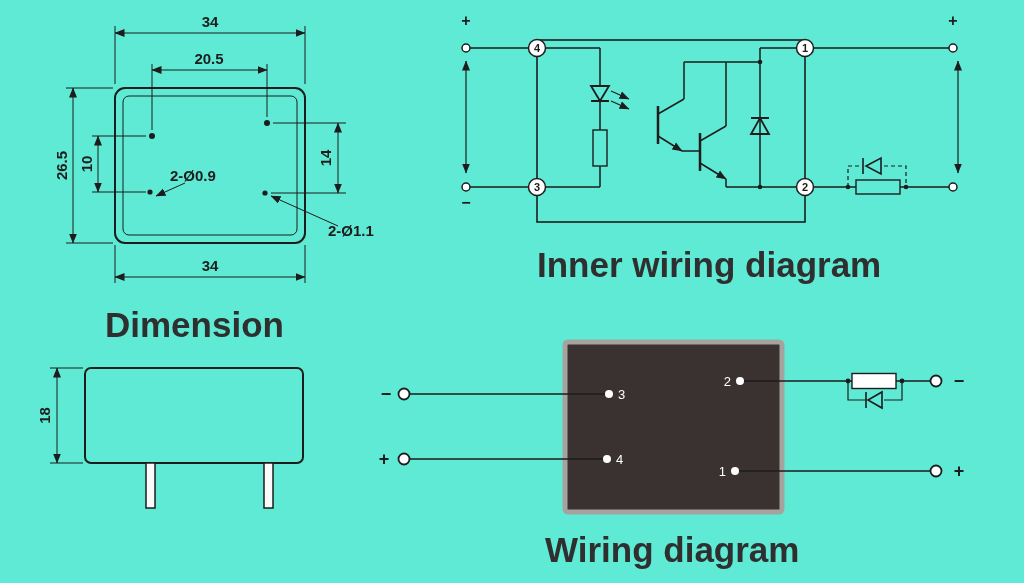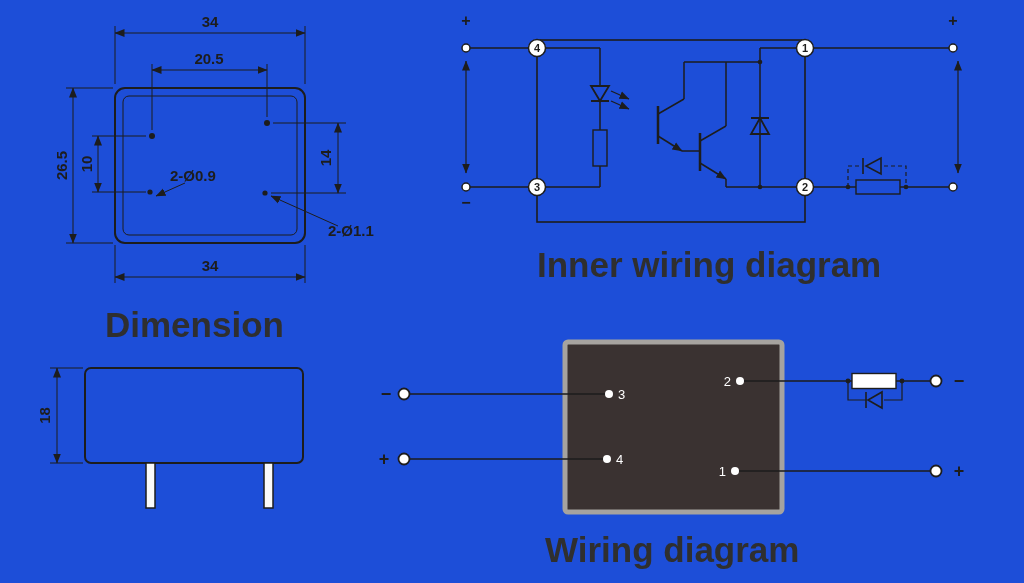--- a/index.html
+++ b/index.html
@@ -1,16 +1,16 @@
 <!DOCTYPE html>
 <html><head>
 <meta charset="utf-8">
 <style>
   html,body{margin:0;padding:0;background:#ffffff;}
-  .stage{position:relative;width:1024px;height:583px;background:#1d4ed8;overflow:hidden;font-family:"Liberation Sans",sans-serif;}
+  .stage{position:relative;width:1024px;height:583px;background:#5eead4;overflow:hidden;font-family:"Liberation Sans",sans-serif;}
   svg text{font-family:"Liberation Sans",sans-serif;}
   .dim-text{font-size:15px;font-weight:700;fill:#1d1d1d;}
   .title-text{font-size:35px;font-weight:700;fill:#2f2f2f;}
   .term-num{font-size:11px;font-weight:700;fill:#1d1d1d;}
   .pol{font-size:16px;font-weight:700;fill:#1d1d1d;}
   .pol-big{font-size:18px;font-weight:700;fill:#1d1d1d;}
   .pin-label{font-size:13px;fill:#ffffff;}
 </style>
 </head>
 <body>

